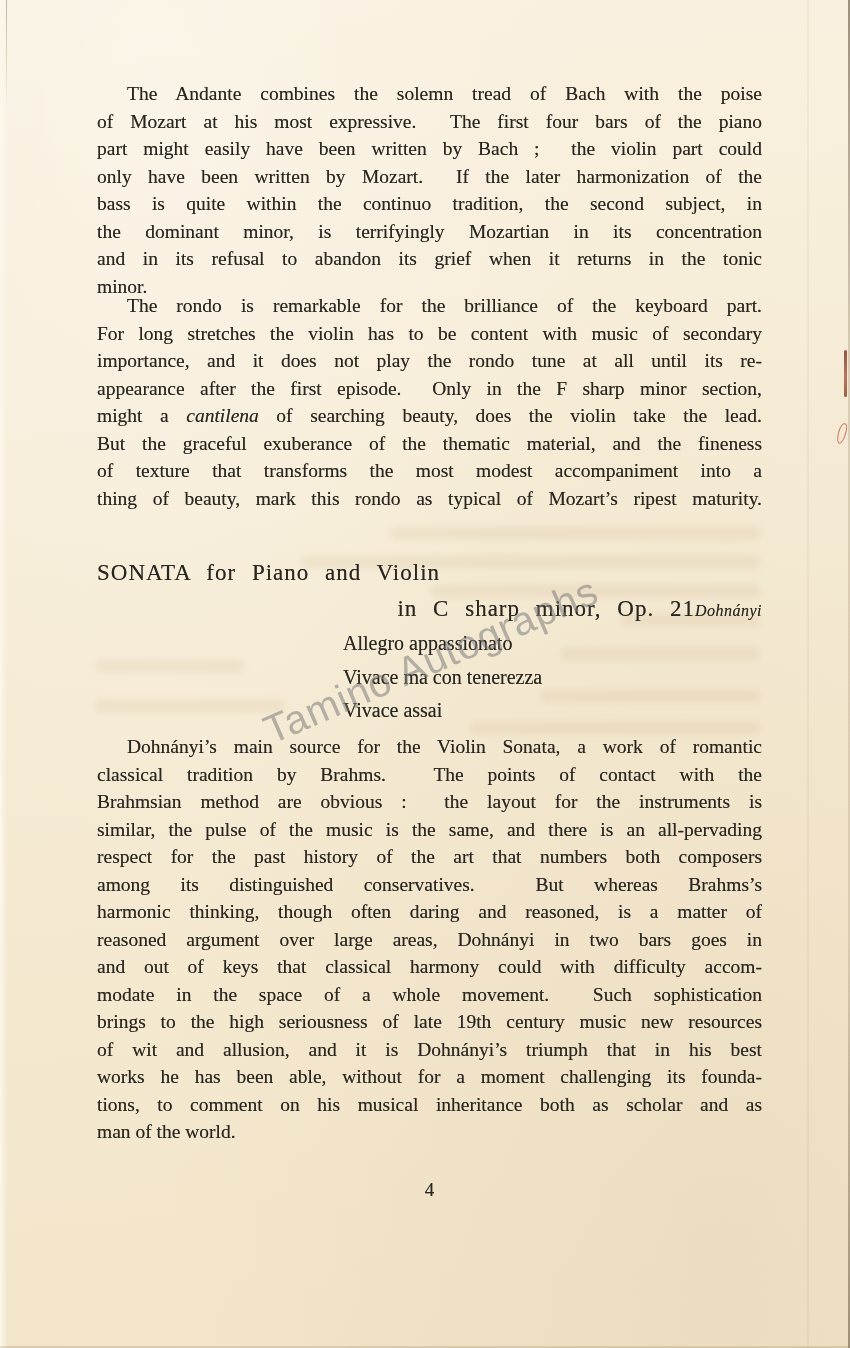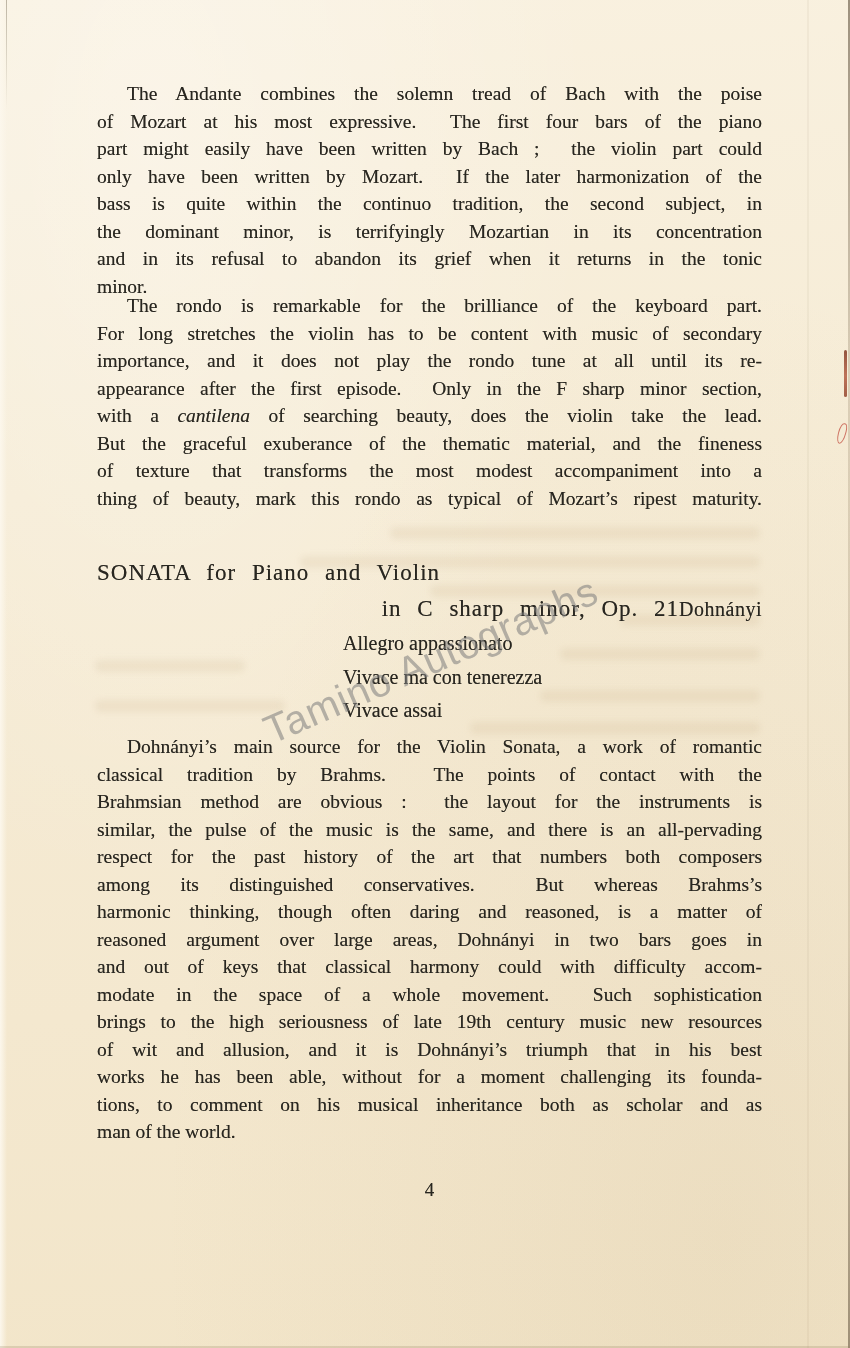--- a/index.html
+++ b/index.html
@@ -24,21 +24,21 @@
   .line{text-align:justify;text-align-last:justify;}
   .line.last{text-align-last:left;}
   .line.indent{text-indent:30px;}
   .italic{font-style:italic;margin-top:44px;}
   #para0{top:80px;}
   #para1{top:292px;}
   #para2{top:733px;}
   #heading{top:555px;}
   .h-line{font-size:23px;line-height:36px;letter-spacing:1px;word-spacing:9px;}
   .h-row{display:flex;justify-content:flex-end;align-items:baseline;}
-  .composer{font-size:20px;letter-spacing:.5px;word-spacing:normal;}
+  .composer{font-size:16px;font-style:italic;letter-spacing:.5px;word-spacing:normal;}
   #movements{top:627px;padding-left:218px;box-sizing:border-box;}
   .movement{font-size:20px;line-height:33.5px;text-align:left;text-align-last:left;margin-left:28px;}
   #pagenum{top:1176px;text-align:center;text-align-last:center;font-size:19px;}
   #watermark{
     position:absolute;left:236px;top:638px;width:390px;text-align:center;
     font-family:"Liberation Sans",sans-serif;font-size:40px;letter-spacing:1px;
     color:rgba(124,124,124,0.55);transform:rotate(-23.5deg);white-space:nowrap;
     text-shadow:none;
   }
   .ghost{position:absolute;height:12px;background:rgba(185,155,105,0.13);filter:blur(3px);border-radius:6px;}
@@ -90,21 +90,21 @@
       <div class="line">bass is quite within the continuo tradition, the second subject, in</div>
       <div class="line">the dominant minor, is terrifyingly Mozartian in its concentration</div>
       <div class="line">and in its refusal to abandon its grief when it returns in the tonic</div>
       <div class="line last">minor.</div>
     </div>
   <div class="col" id="para1">
       <div class="line indent">The rondo is remarkable for the brilliance of the keyboard part.</div>
       <div class="line">For long stretches the violin has to be content with music of secondary</div>
       <div class="line">importance, and it does not play the rondo tune at all until its re-</div>
       <div class="line">appearance after the first episode.&nbsp; Only in the F sharp minor section,</div>
-      <div class="line"><span>with a </span><span class="italic">cantilena</span><span> of searching beauty, does the violin take the lead.</span></div>
+      <div class="line"><span>might a </span><span class="italic">cantilena</span><span> of searching beauty, does the violin take the lead.</span></div>
       <div class="line">But the graceful exuberance of the thematic material, and the fineness</div>
       <div class="line">of texture that transforms the most modest accompaniment into a</div>
       <div class="line">thing of beauty, mark this rondo as typical of Mozart’s ripest maturity.</div>
     </div>
 
   <div class="col" id="heading">
     <div class="h-line">SONATA for Piano and Violin</div>
     <div class="h-row">
       <div class="h-line">in C sharp minor, Op. 21</div>
       <div class="composer">Dohnányi</div>

